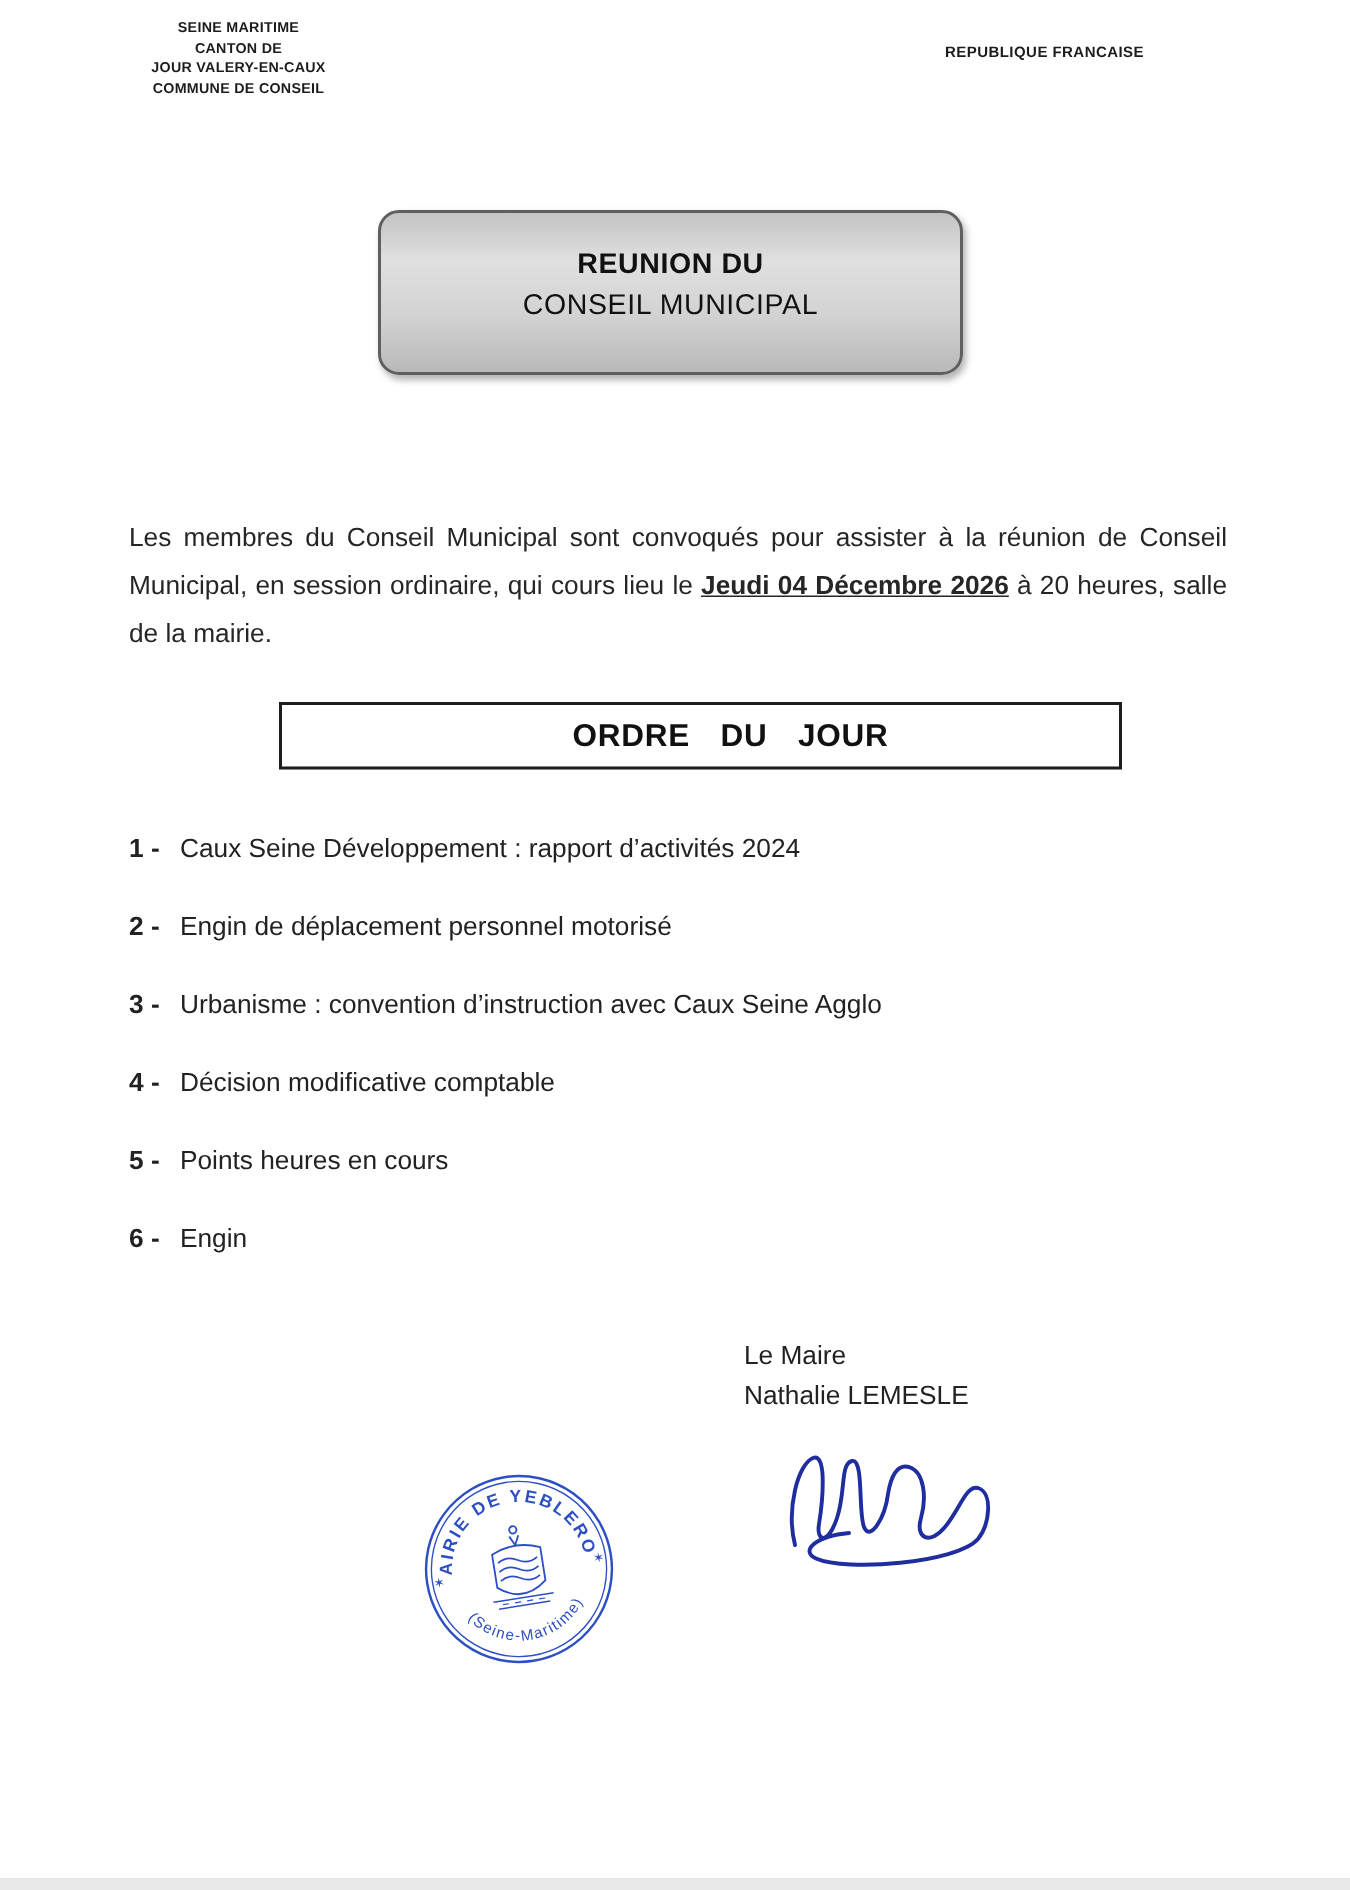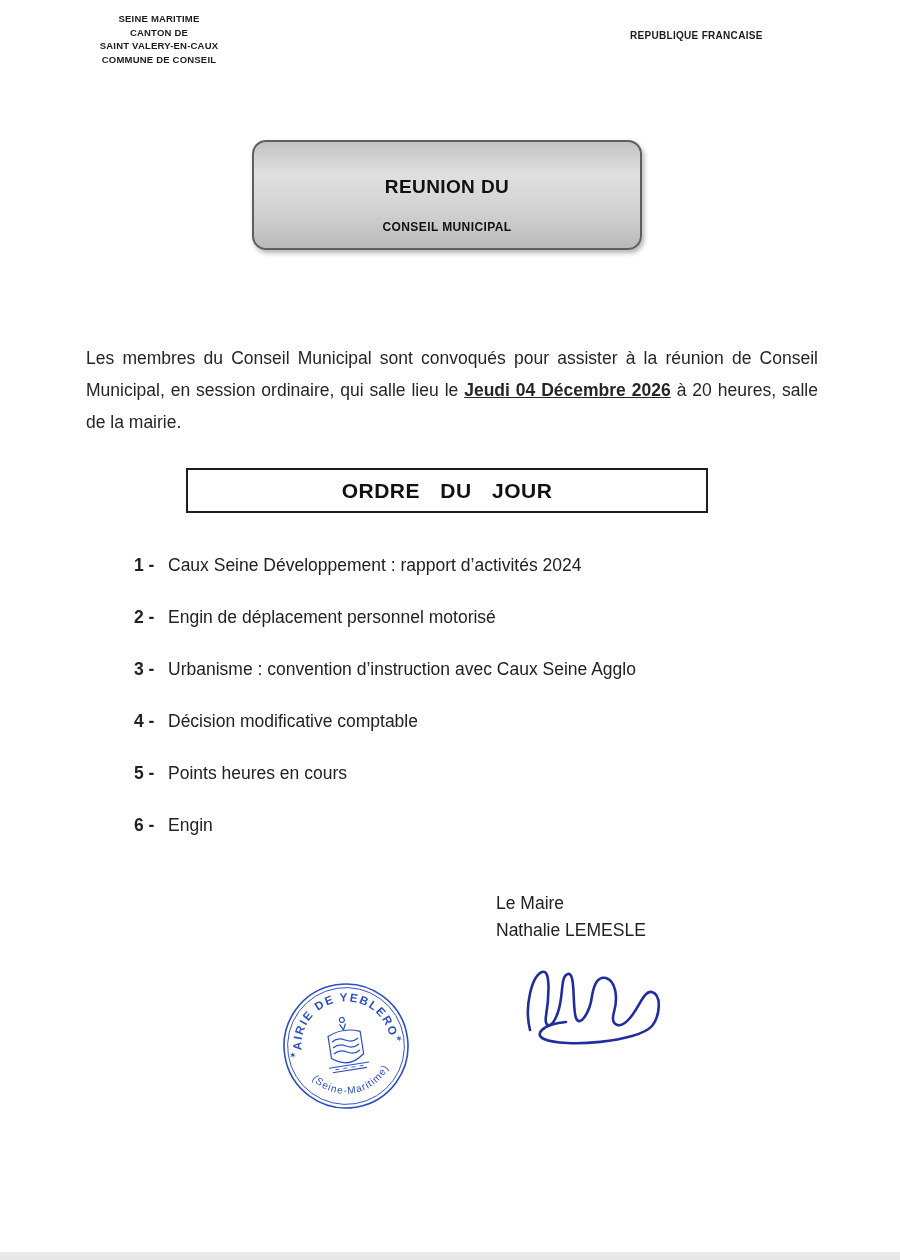--- a/index.html
+++ b/index.html
@@ -23,65 +23,65 @@
     font-size:10px;font-weight:bold;color:#1c1c1c;letter-spacing:0.3px;
   }
   
   .title-box{
     position:absolute;left:252px;top:140px;width:386px;height:106px;
     border:2px solid #5f5f5f;border-radius:14px;
     background:linear-gradient(180deg,#c3c3c3 0%,#e0e0e0 30%,#d2d2d2 65%,#b9b9b9 100%);
     box-shadow:2px 3px 5px rgba(0,0,0,0.3);
     text-align:center;
   }
-  .title-box .l1{margin-top:34px;font-size:19px;font-weight:bold;letter-spacing:0.4px;color:#111;}
-  .title-box .l2{margin-top:22px;font-size:12px;font-weight:bold;letter-spacing:0.4px;color:#111;}
+  .title-box .l1{margin-top:24px;font-size:19px;font-weight:bold;letter-spacing:0.4px;color:#111;}
+  .title-box .l2{margin-top:5px;font-size:19px;font-weight:normal;letter-spacing:0.4px;color:#111;}
   
   .intro{
     position:absolute;left:86px;top:324px;width:732px;
     font-size:17.5px;line-height:32px;text-align:justify;color:#262626;
   }
   .intro .date{font-weight:bold;text-decoration:underline;}
   
   .ordre-box{
     position:absolute;left:186px;top:468px;width:518px;height:41px;
     border:2px solid #1d1d1d;
     display:flex;align-items:center;justify-content:center;
     font-size:21px;font-weight:bold;color:#111;
-    word-spacing:14px;letter-spacing:0.5px;
+    word-spacing:14px;letter-spacing:0.5px;padding-left:40px;
   }
   
-  .agenda{position:absolute;left:86px;top:554px;width:744px;font-size:17.5px;color:#222;margin-left:48px;}
+  .agenda{position:absolute;left:86px;top:554px;width:744px;font-size:17.5px;color:#222;}
   .agenda-item{line-height:22px;margin-bottom:30px;}
   .agenda-item .num{font-weight:bold;display:inline-block;width:34px;}
   
   .sign-block{position:absolute;left:496px;top:890px;font-size:17.5px;line-height:27px;color:#222;}
   .signature-svg{position:absolute;left:502px;top:946px;}
   .stamp-svg{position:absolute;left:281px;top:981px;transform:rotate(-9deg);}
 </style>
 </head>
 <body>
 
 <div class="page">
 
   <div class="header-left">
     <div>SEINE MARITIME</div>
     <div>CANTON DE</div>
-    <div>SAINT VALERY-EN-CAUX</div>
+    <div>JOUR VALERY-EN-CAUX</div>
     <div>COMMUNE DE CONSEIL</div>
   </div>
 
   <div class="header-right">REPUBLIQUE FRANCAISE</div>
 
   <div class="title-box">
     <div class="l1">REUNION DU</div>
     <div class="l2">CONSEIL MUNICIPAL</div>
   </div>
 
-  <p class="intro"><span>Les membres du Conseil Municipal sont convoqués pour assister à la réunion de Conseil Municipal, en session ordinaire, qui salle lieu le </span><span class="date">Jeudi 04 Décembre 2026</span><span> à 20 heures, salle de la mairie.</span></p>
+  <p class="intro"><span>Les membres du Conseil Municipal sont convoqués pour assister à la réunion de Conseil Municipal, en session ordinaire, qui cours lieu le </span><span class="date">Jeudi 04 Décembre 2026</span><span> à 20 heures, salle de la mairie.</span></p>
 
   <div class="ordre-box">
     <span>ORDRE DU JOUR</span>
   </div>
 
   <div class="agenda">
     <div class="agenda-item">
       <span class="num">1 -</span><span>Caux Seine Développement : rapport d’activités 2024</span>
     </div>
     <div class="agenda-item">

